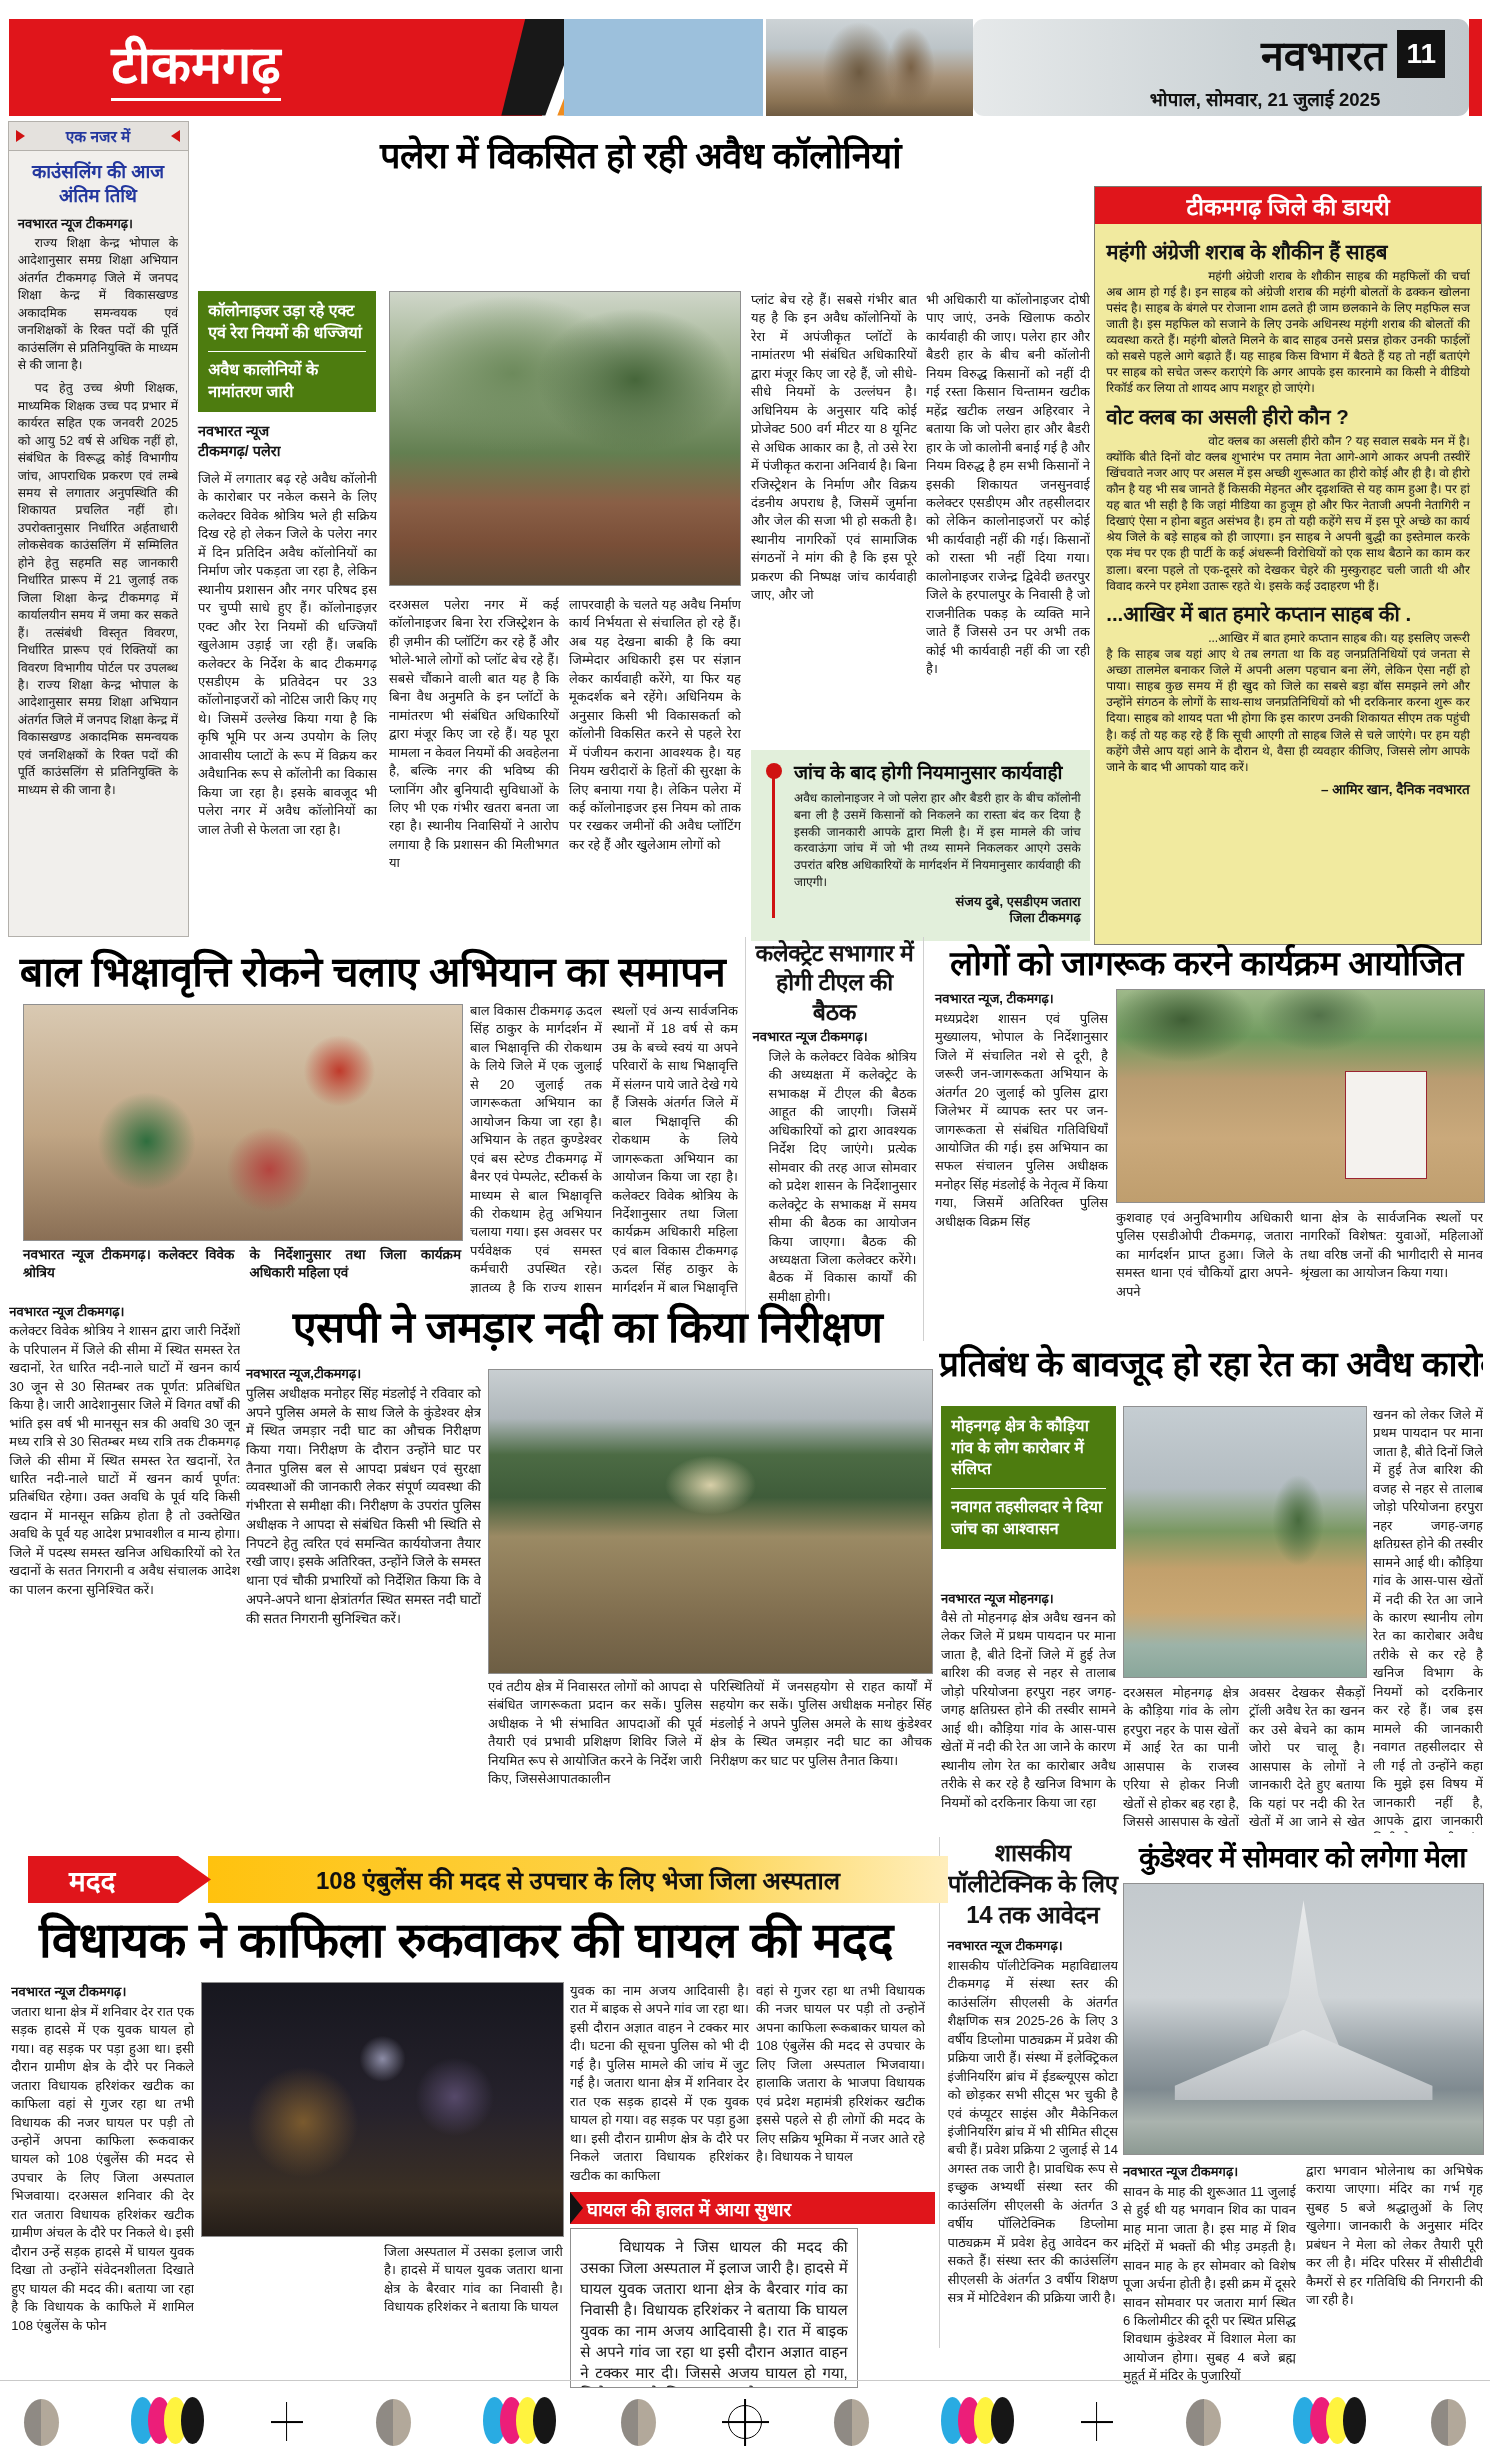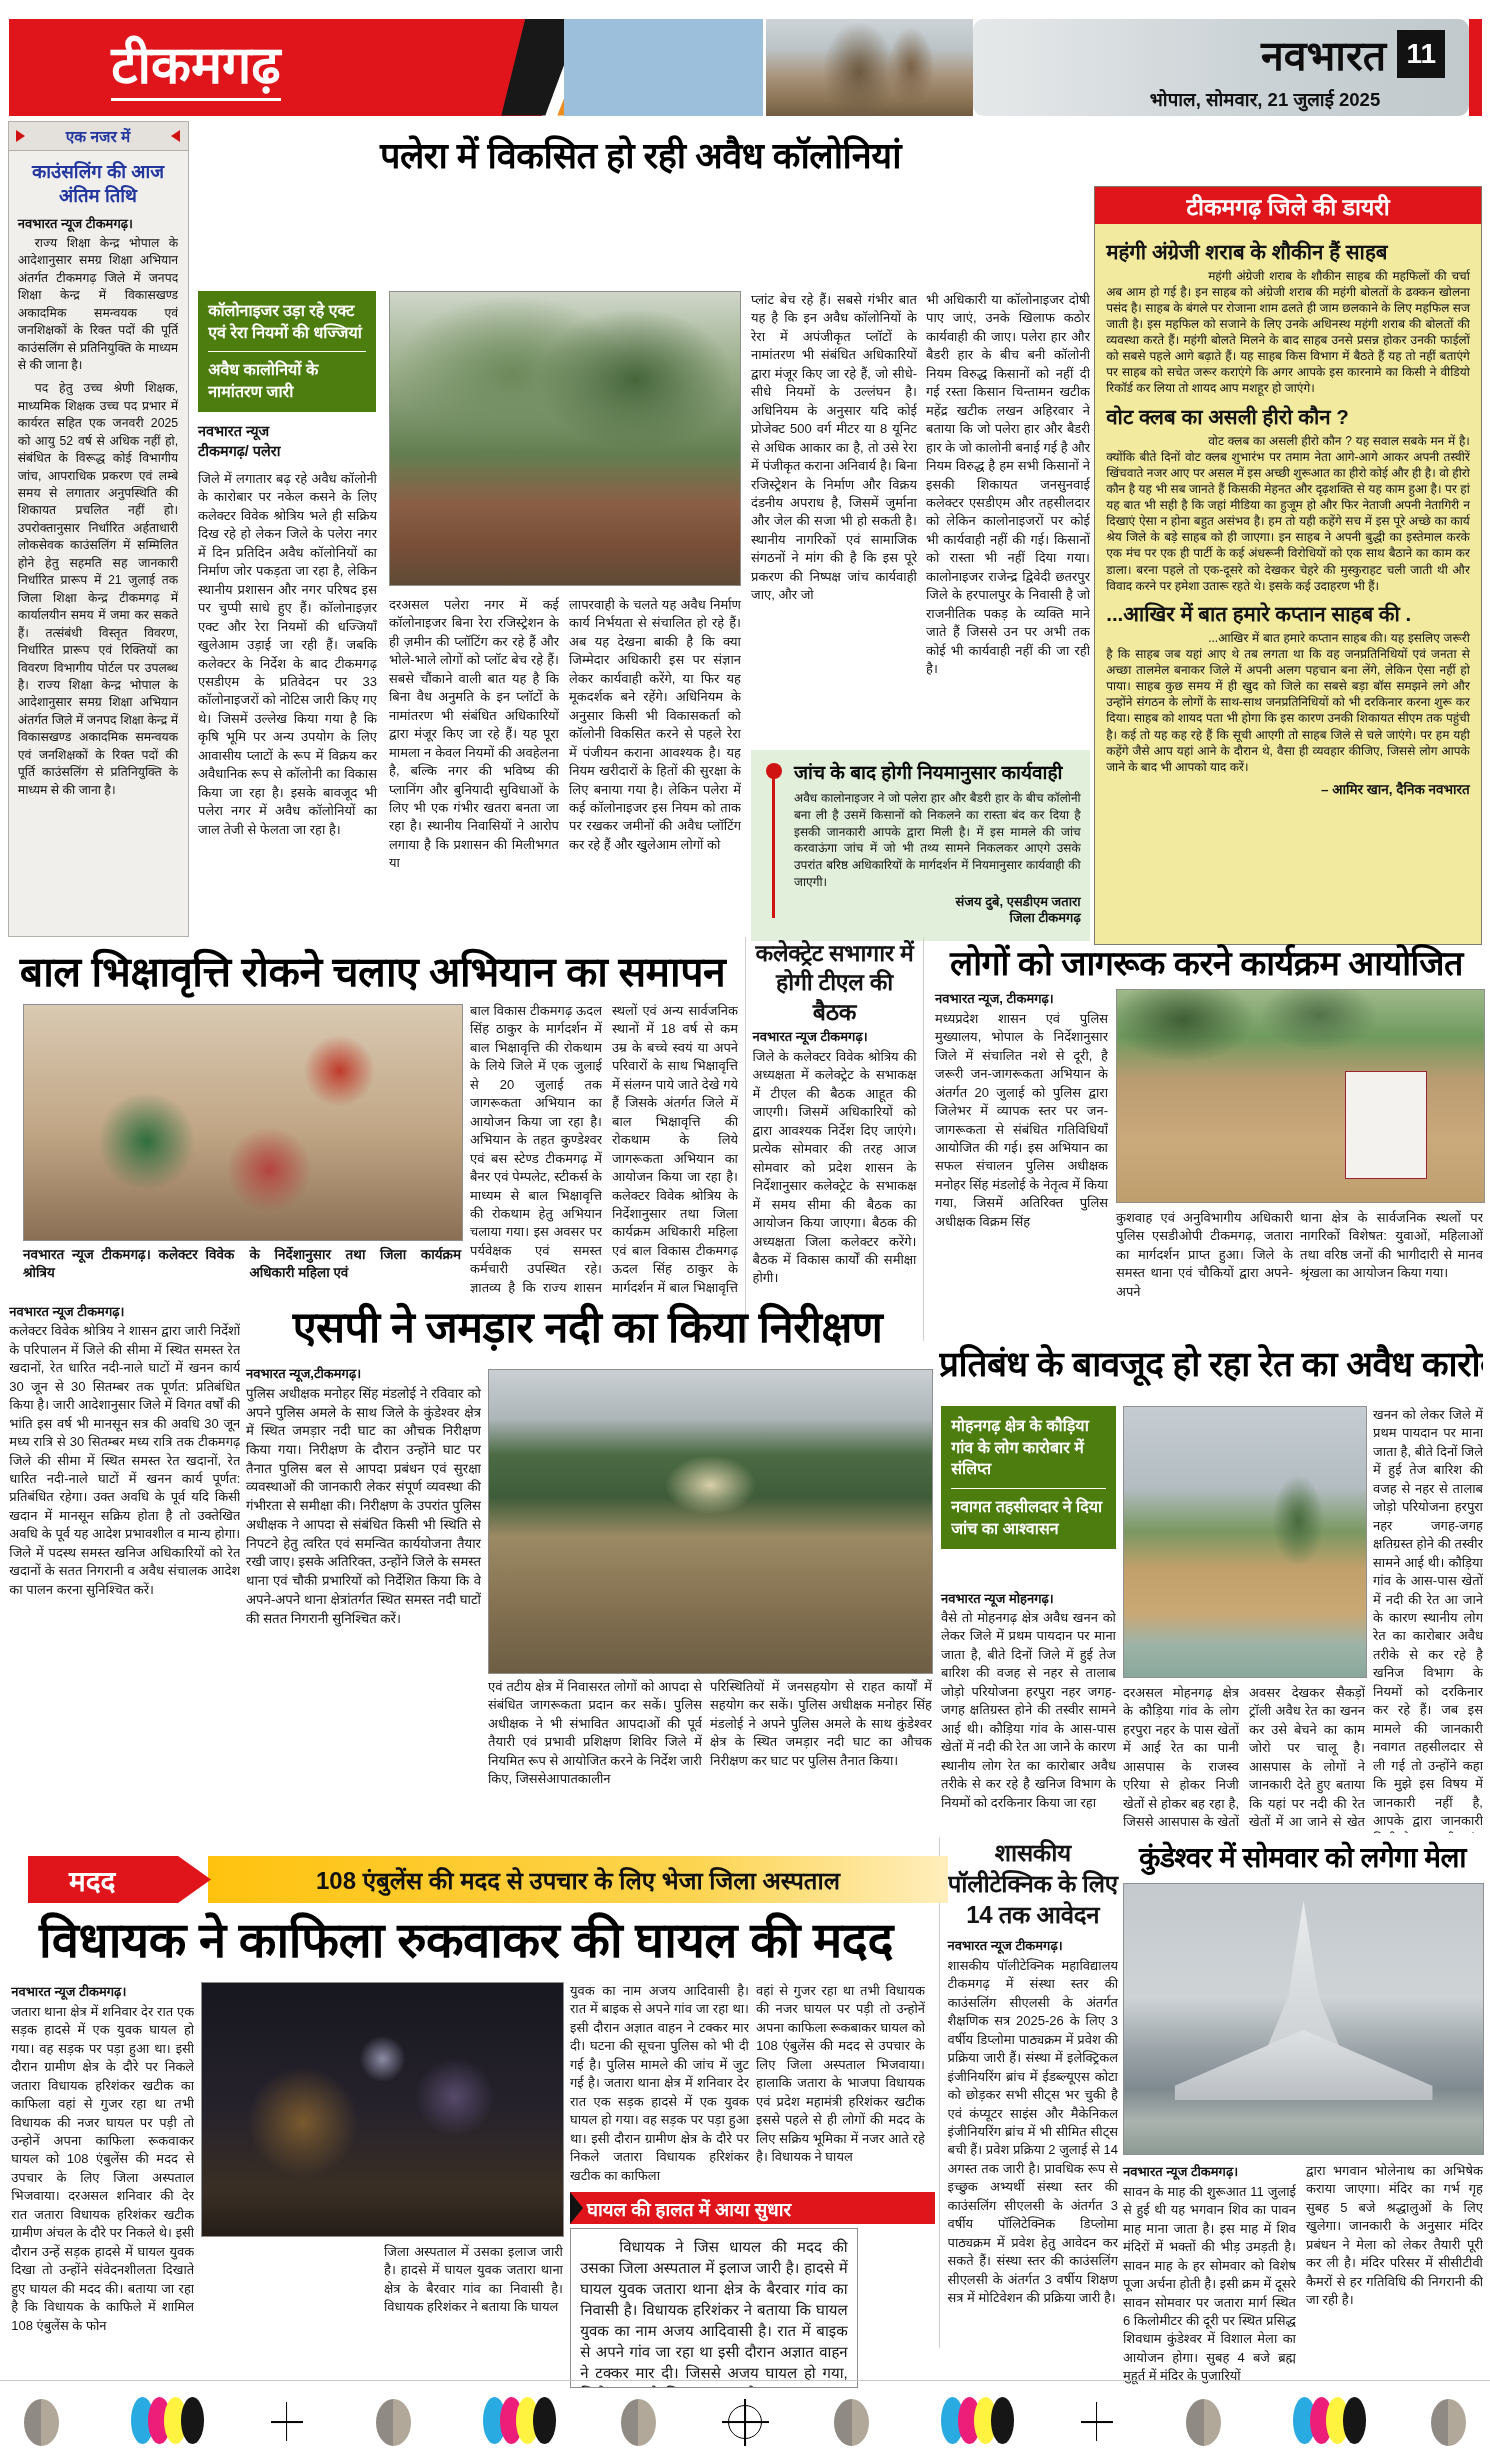--- a/index.html
+++ b/index.html
@@ -87,21 +87,21 @@
      radial-gradient(circle 61px at 56% 70%,#b5443f 0%,rgba(181,68,63,0) 70%),
      linear-gradient(180deg,#d9c9b2 0%,#c0a584 55%,#8a6f55 100%);}
   .beg-cap{left:23px;top:1246px;width:438px;display:flex;gap:15px;font-weight:bold;font-size:13.5px;line-height:1.35;}
   .beg-cap span{width:50%;display:block;text-align:justify;}
   .beg-c1{left:470px;top:1002px;width:132px;height:296px;}
   .beg-c2{left:612px;top:1002px;width:126px;height:296px;}
 
   .tl-block{left:745px;top:937px;width:179px;height:404px;border-left:0.9px solid #cfcfcf;border-right:0.9px solid #cfcfcf;
             box-sizing:border-box;padding:1.9px 6.5px;overflow:hidden;}
   .tl-h{font-size:23px;font-weight:bold;text-align:center;line-height:1.28;letter-spacing:-0.3px;}
-  .tl-text{height:263px;}
+  .tl-text{height:263px;margin-left:16px;}
 
   .aw-h{left:931px;top:939px;width:551px;font-size:34px;}
   .aw-c1{left:935px;top:989px;width:173px;height:346px;}
   .aw-photo{left:1116px;top:989px;width:367px;height:212px;background:
      radial-gradient(ellipse 102px 61px at 18% 14%,#3f5e35 0%,rgba(63,94,53,0) 70%),
      radial-gradient(ellipse 84px 51px at 55% 12%,#53724a 0%,rgba(83,114,74,0) 70%),
      linear-gradient(180deg,#9fb98a 0%,#6f9a5e 22%,#b99c71 42%,#caa97b 70%,#bf9e6e 100%);}
   .aw-poster{position:absolute;left:62%;top:38%;width:22%;height:50%;background:#f4f2ee;border:1.9px solid #9b2430;}
   .aw-s1{left:1116px;top:1209px;width:177px;height:130px;}
   .aw-s2{left:1300px;top:1209px;width:183px;height:130px;}

